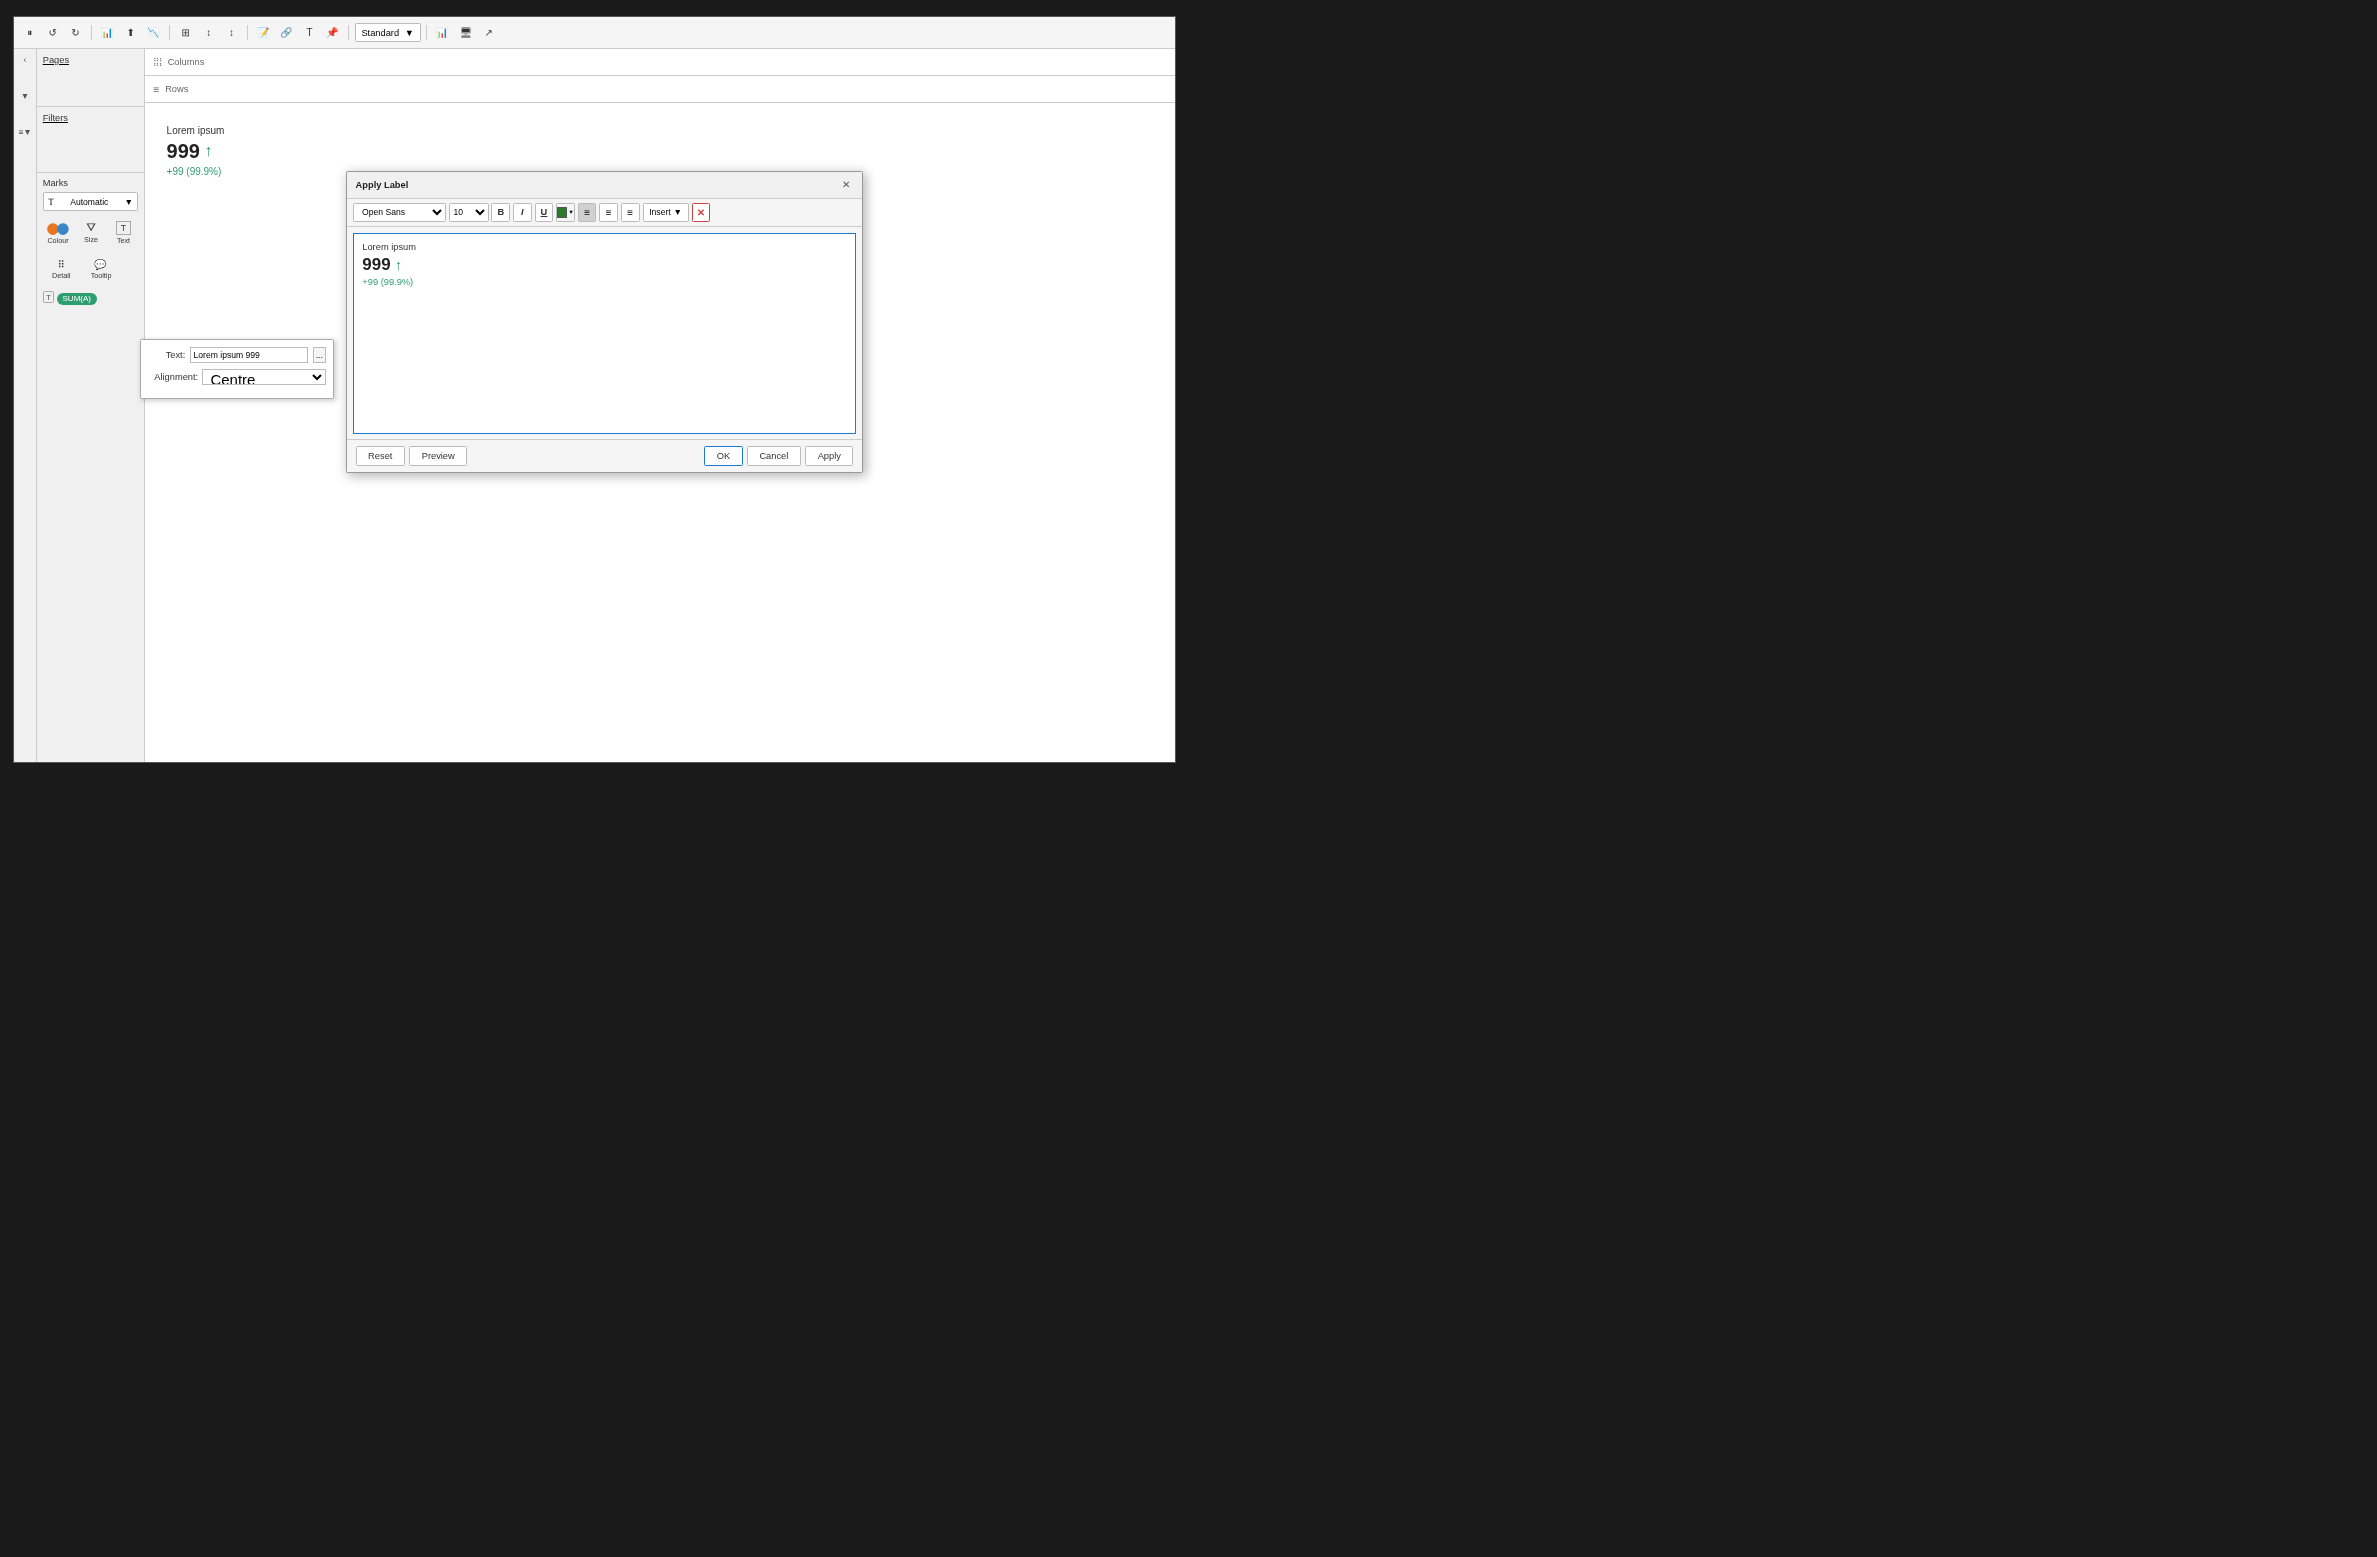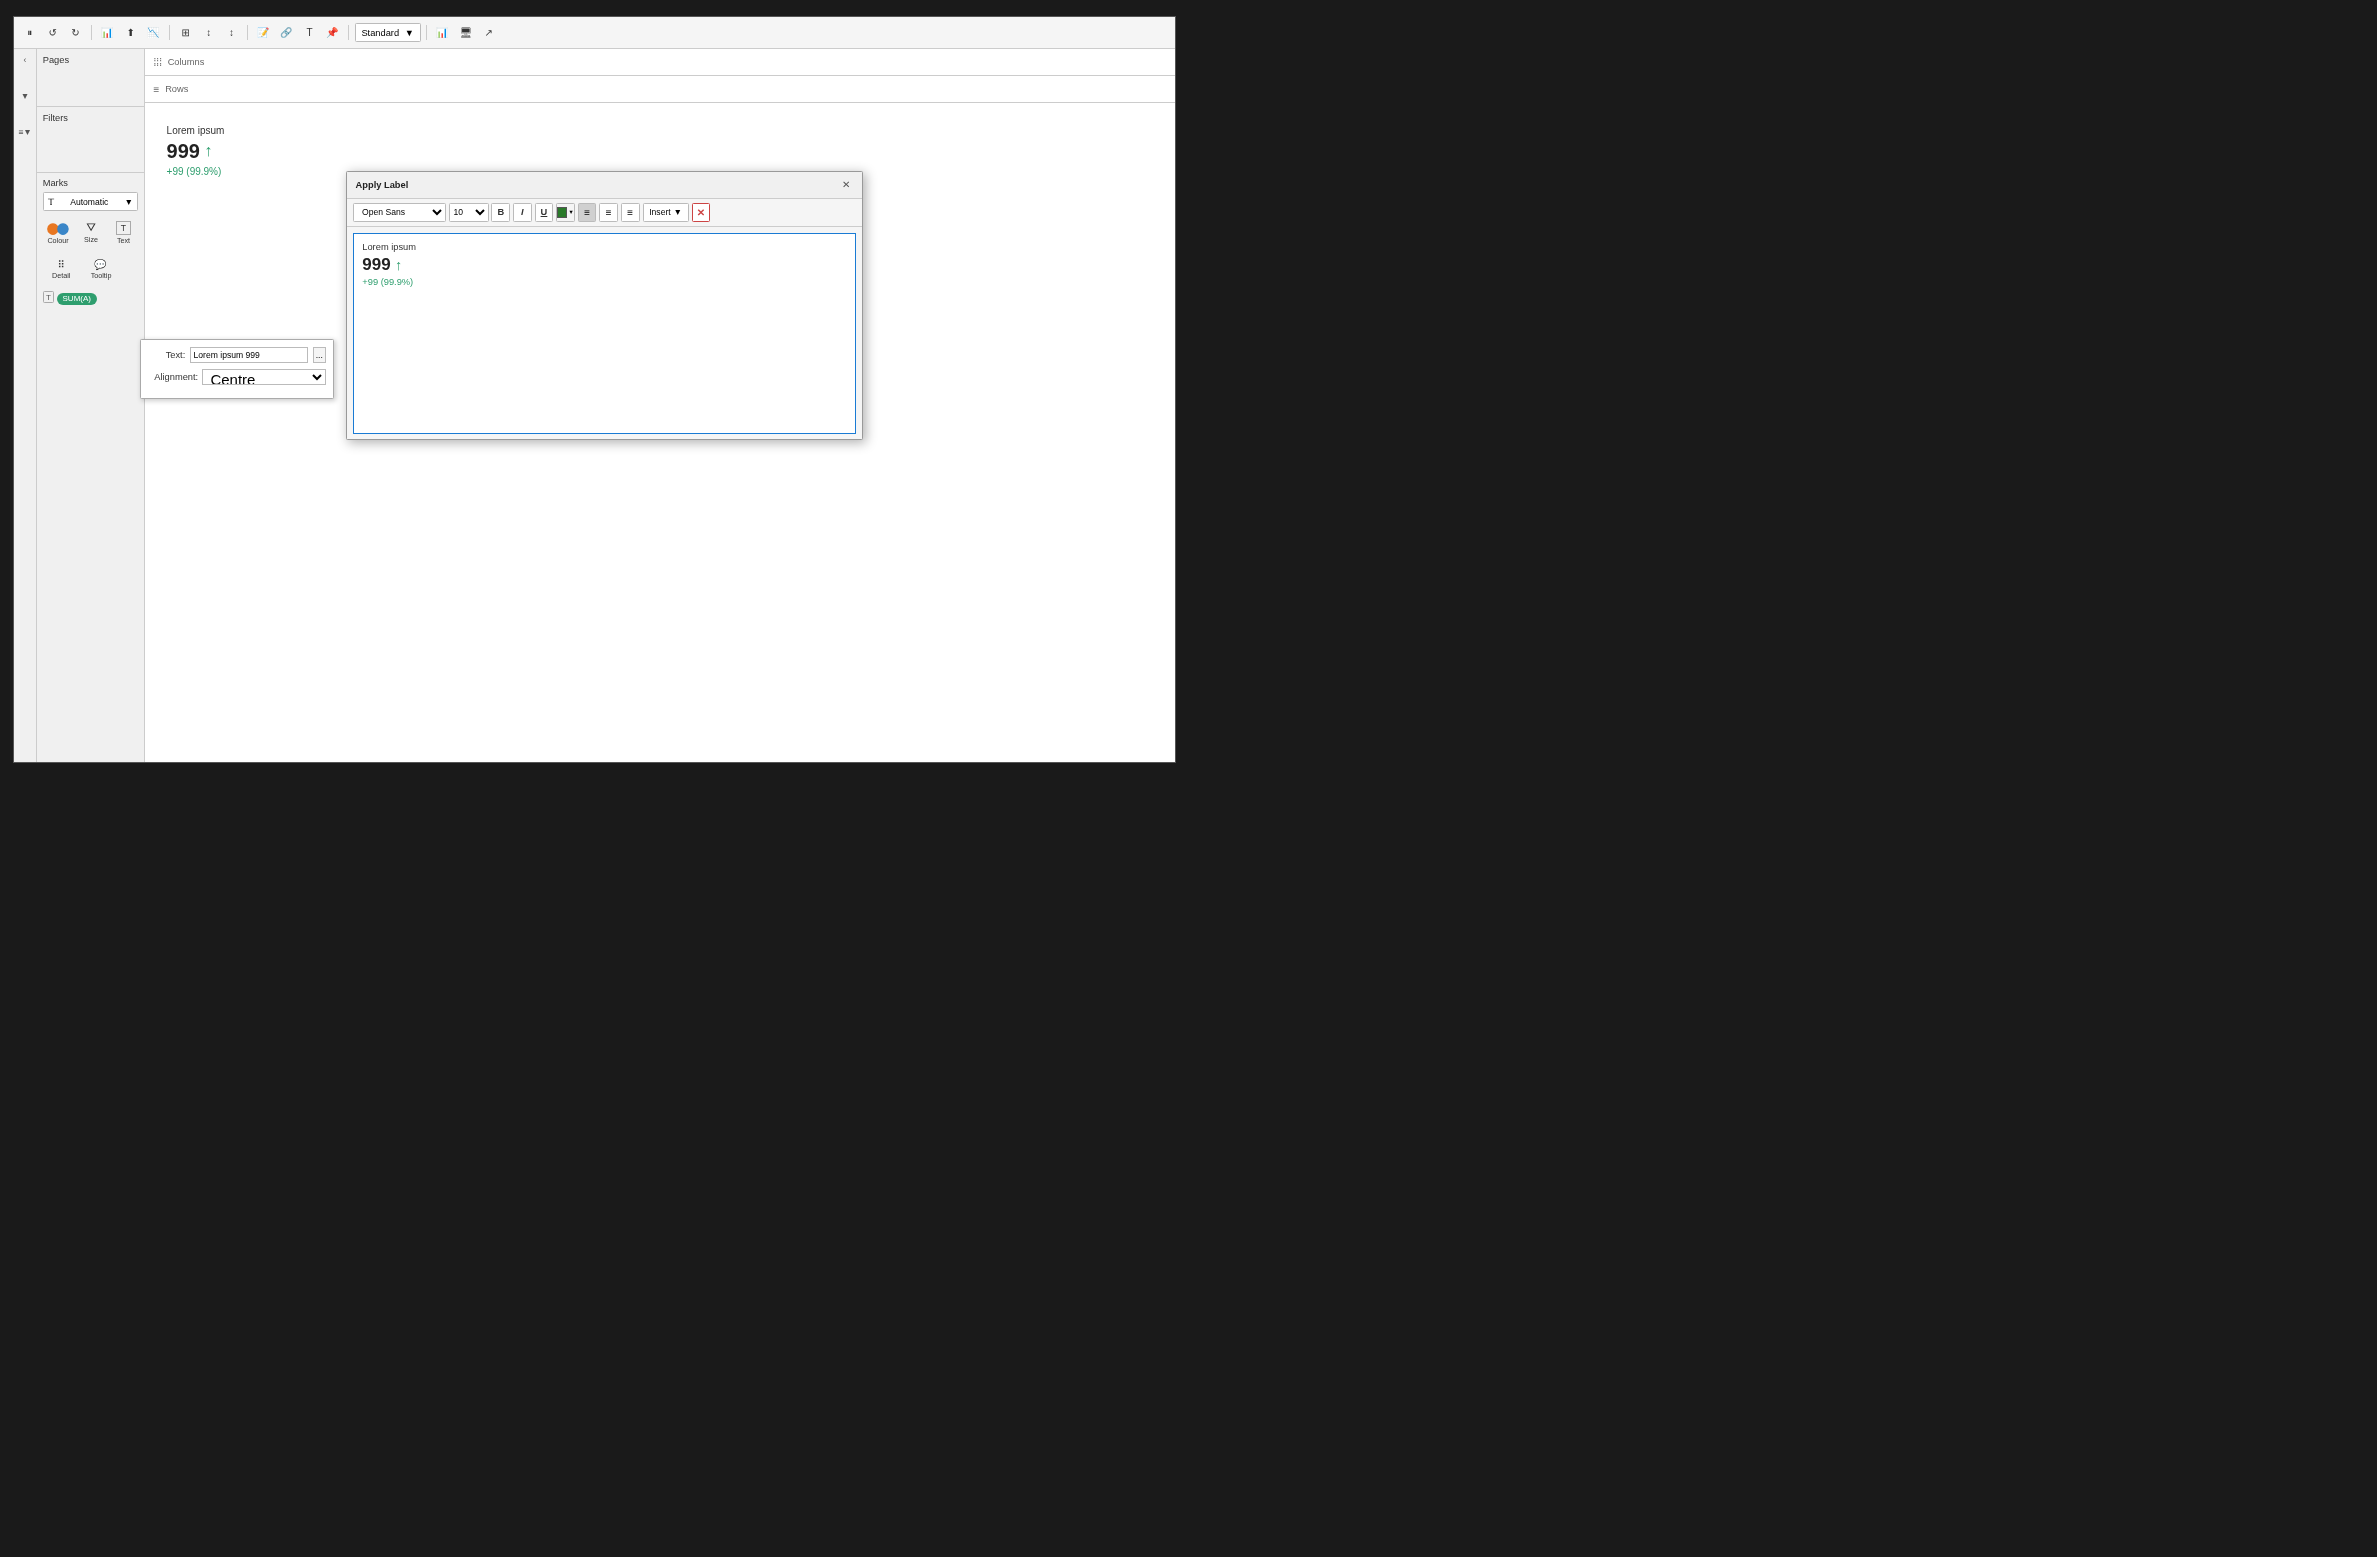--- a/index.html
+++ b/index.html
@@ -98,20 +98,21 @@
     .pages-panel {
       width: 108px;
       background: #f0f0f0;
       border-right: 0.7px solid #ccc;
       display: flex;
       flex-direction: column;
     }
     .panel-section {
       border-bottom: 0.7px solid #ccc;
       padding: 5.7px;
+      text-decoration: underline;
     }
     .panel-section-title {
       font-size: 9.3px;
       color: #333;
       font-weight: normal;
     }
     .pages-content {
       min-height: 36px;
     }
     .filters-content {
@@ -660,20 +661,31 @@
 
           <div class="dialog-editor">
             <div class="editor-line1">Lorem ipsum</div>
             <div class="editor-line2">
               <strong>999</strong>
               <span class="editor-arrow">↑</span>
             </div>
             <div class="editor-line3">+99 (99.9%)</div>
           </div>
 
+          <div class="dialog-footer">
+            <div class="footer-left">
+              <button class="dlg-btn">Reset</button>
+              <button class="dlg-btn">Preview</button>
+            </div>
+            <div class="footer-right">
+              <button class="dlg-btn primary">OK</button>
+              <button class="dlg-btn">Cancel</button>
+              <button class="dlg-btn">Apply</button>
+            </div>
+          </div>
 
         </div>
       </div>
 
     </div>
   </div>
 </div>
 
 
 </body></html>

